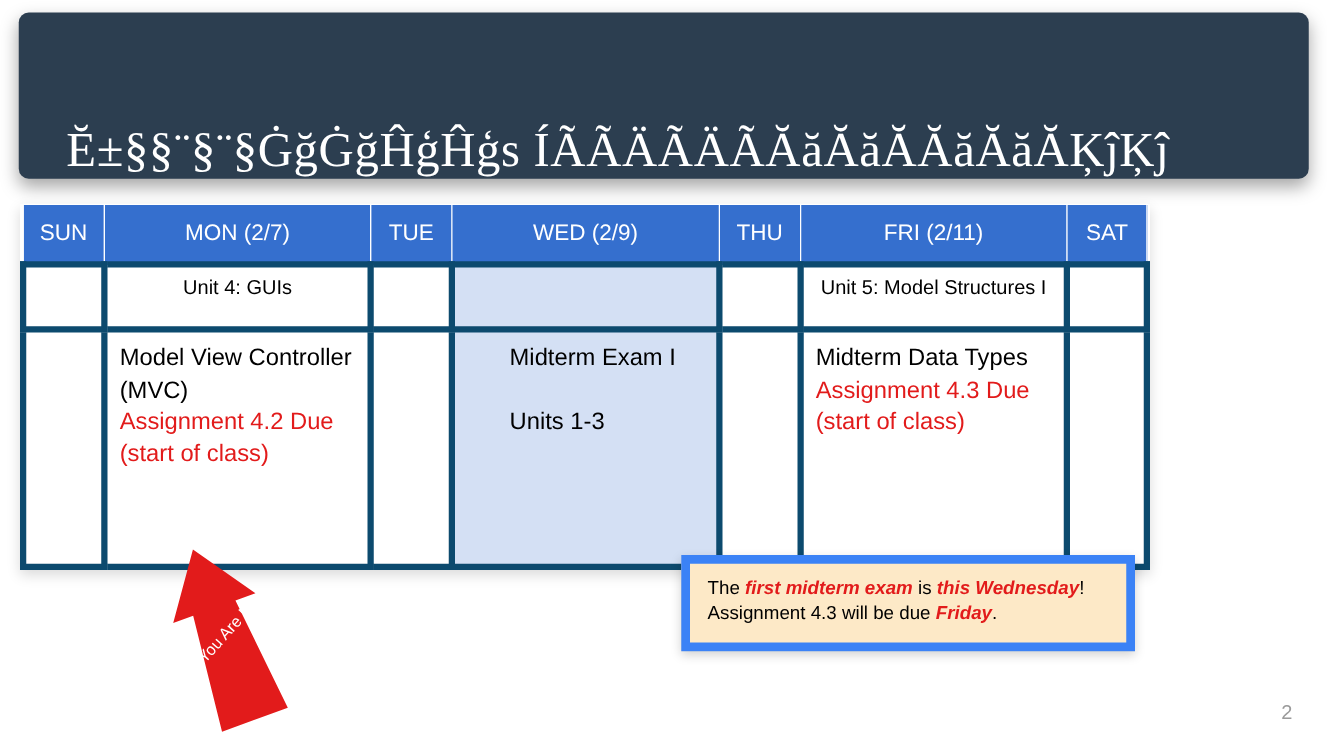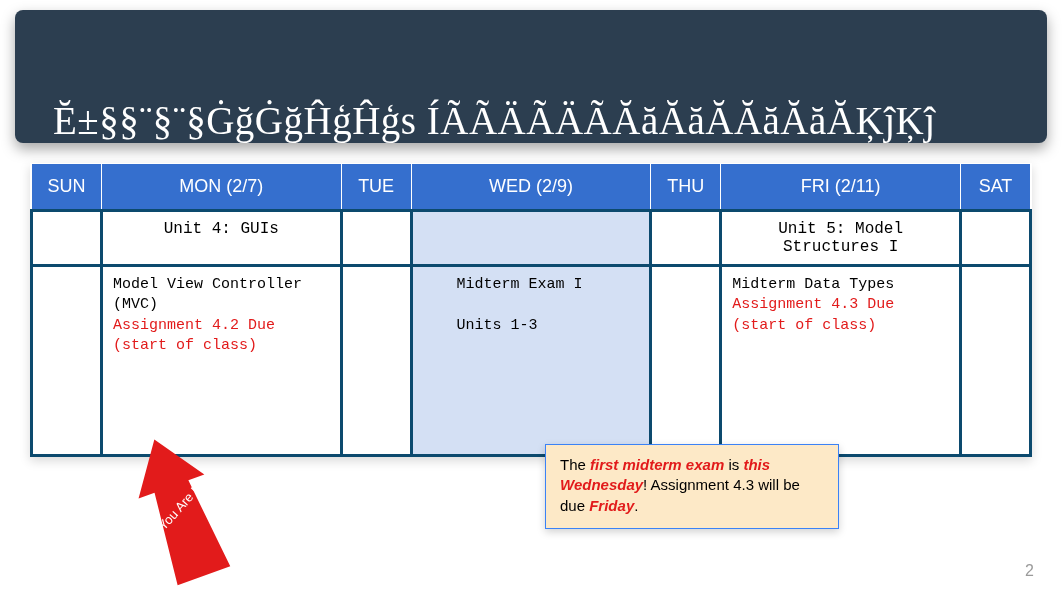--- a/index.html
+++ b/index.html
@@ -20,57 +20,56 @@
   }
   .header-title {
     color: #ffffff;
     font-family: Georgia, 'Times New Roman', serif;
     font-size: 39px;
     letter-spacing: 0.5px;
   }
   
   .calendar {
     position: absolute;
-    left: 30px;
+    left: 16px;
     top: 163px;
-    width: 1002px;
+    width: 904px;
     border-collapse: collapse;
     box-shadow: 0 4px 10px rgba(0,0,0,0.15);
   }
   .calendar th {
     background: #356fce;
     color: #ffffff;
     font-weight: normal;
     font-size: 18px;
     padding: 12px 4px;
     border: 1px solid #ffffff;
     text-align: center;
   }
   .calendar td {
     background: #ffffff;
-    border: 3px solid #0c4a6e;
+    border: 5px solid #0c4a6e;
     vertical-align: top;
     font-size: 16px;
     padding: 8px 10px;
-    font-family: Liberation Mono, monospace;
   }
   tr.row-unit td { text-align: center; height: 52px; }
-  tr.row-content td { height: 190px; text-align: left; font-size: 15px; line-height: 1.35; }
+  tr.row-content td { height: 190px; text-align: left; font-size: 19px; line-height: 1.35; }
   td.wed { background: #d4e0f4; padding-left: 44px; }
   .asg { color: #e21b1b; display: block; }
   
   .col-narrow { width: 70px; }
   
   .note-box {
     position: absolute;
     left: 545px;
     top: 444px;
-    width: 294px;
+    width: 363px;
     background: #fde9c7;
-    border: 1px solid #3b82f6;
+    border: 7px solid #3b82f6;
     padding: 10px 14px 12px 14px;
     font-size: 15px;
     line-height: 1.35;
     box-shadow: 0 3px 8px rgba(0,0,0,0.18);
   }
   .note-box .em { color: #e21b1b; font-weight: bold; font-style: italic; }
   
   .arrow-wrap {
     position: absolute;
     left: 120px;

